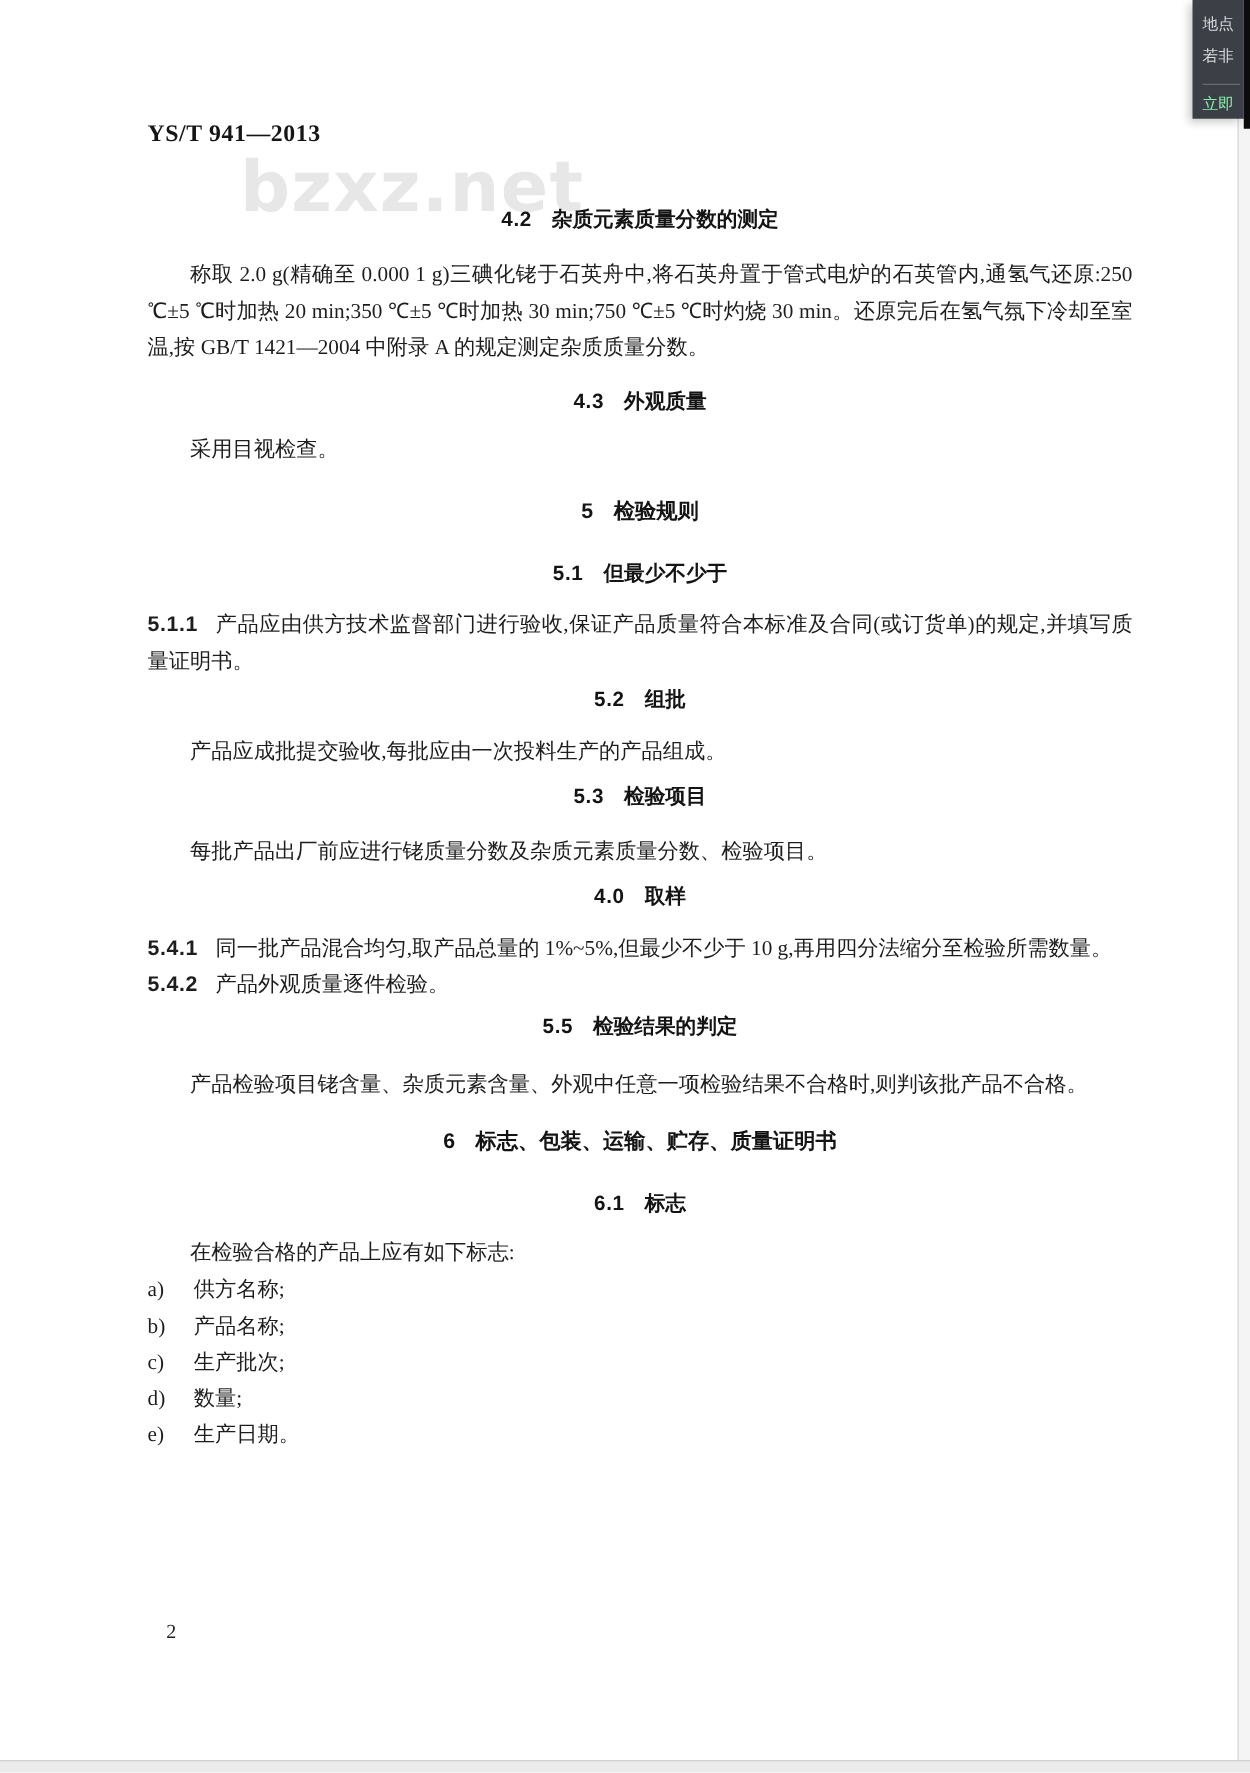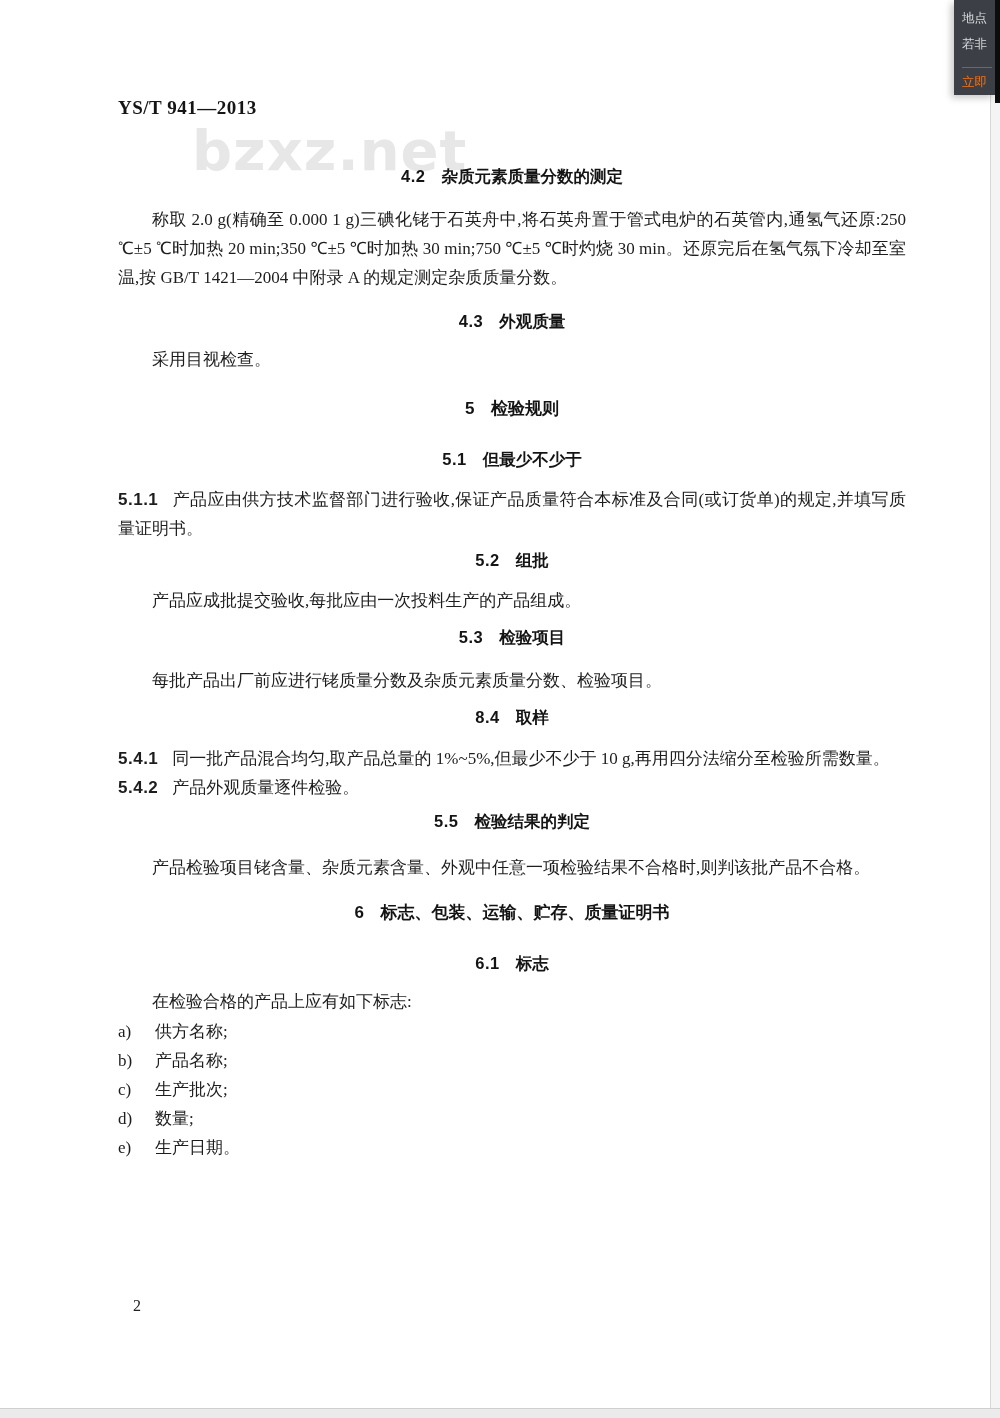--- a/index.html
+++ b/index.html
@@ -60,25 +60,25 @@
   
   .edge-black-strip {
     position: absolute; top: 0; right: 0; width: 5px; height: 103px;
     background: #0c0c0c; z-index: 6;
   }
   .popup {
     position: absolute; top: 0; right: 5px; width: 33px; height: 89px;
     background: #3c4046; z-index: 5; overflow: hidden;
     box-shadow: -3px 3px 7px rgba(0,0,0,0.22);
     padding: 6px 0 0 8px;
-    font-family: Liberation Mono, monospace;
+    font-family: Liberation Sans, sans-serif;
   }
   .popup .pline { color: #d9dbde; font-size: 12.5px; line-height: 26px; white-space: nowrap; }
   .popup .pdivider { width: 30px; border-top: 1px solid rgba(255,255,255,0.22); margin: 9px 0 7px 0; }
-  .popup .plink { color: #f97316; font-size: 12.5px; line-height: 16px; white-space: nowrap; cursor: pointer; }
+  .popup .plink { color: #86efac; font-size: 12.5px; line-height: 16px; white-space: nowrap; cursor: pointer; }
 </style>
 </head>
 <body>
 
 <div class="watermark">bzxz.net</div>
 
 <div class="doc">
 
   <div class="std-no">YS/T 941—2013</div>
 
@@ -113,21 +113,21 @@
 
   <p class="ind" style="margin-top:15px">产品应成批提交验收,每批应由一次投料生产的产品组成。</p>
 
   <div class="h3" style="margin-top:11px">
     <span class="num">5.3</span><span>检验项目</span>
   </div>
 
   <p class="ind" style="margin-top:18px">每批产品出厂前应进行铑质量分数及杂质元素质量分数、检验项目。</p>
 
   <div class="h3" style="margin-top:11px">
-    <span class="num">8.4</span><span>取样</span>
+    <span class="num">4.0</span><span>取样</span>
   </div>
 
   <p class="clause" style="margin-top:16px">
     <span class="cnum">5.4.1</span><span>同一批产品混合均匀,取产品总量的 1%~5%,但最少不少于 10 g,再用四分法缩分至检验所需数量。</span>
   </p>
 
   <p class="clause" style="margin-top:0">
     <span class="cnum">5.4.2</span><span>产品外观质量逐件检验。</span>
   </p>
 

